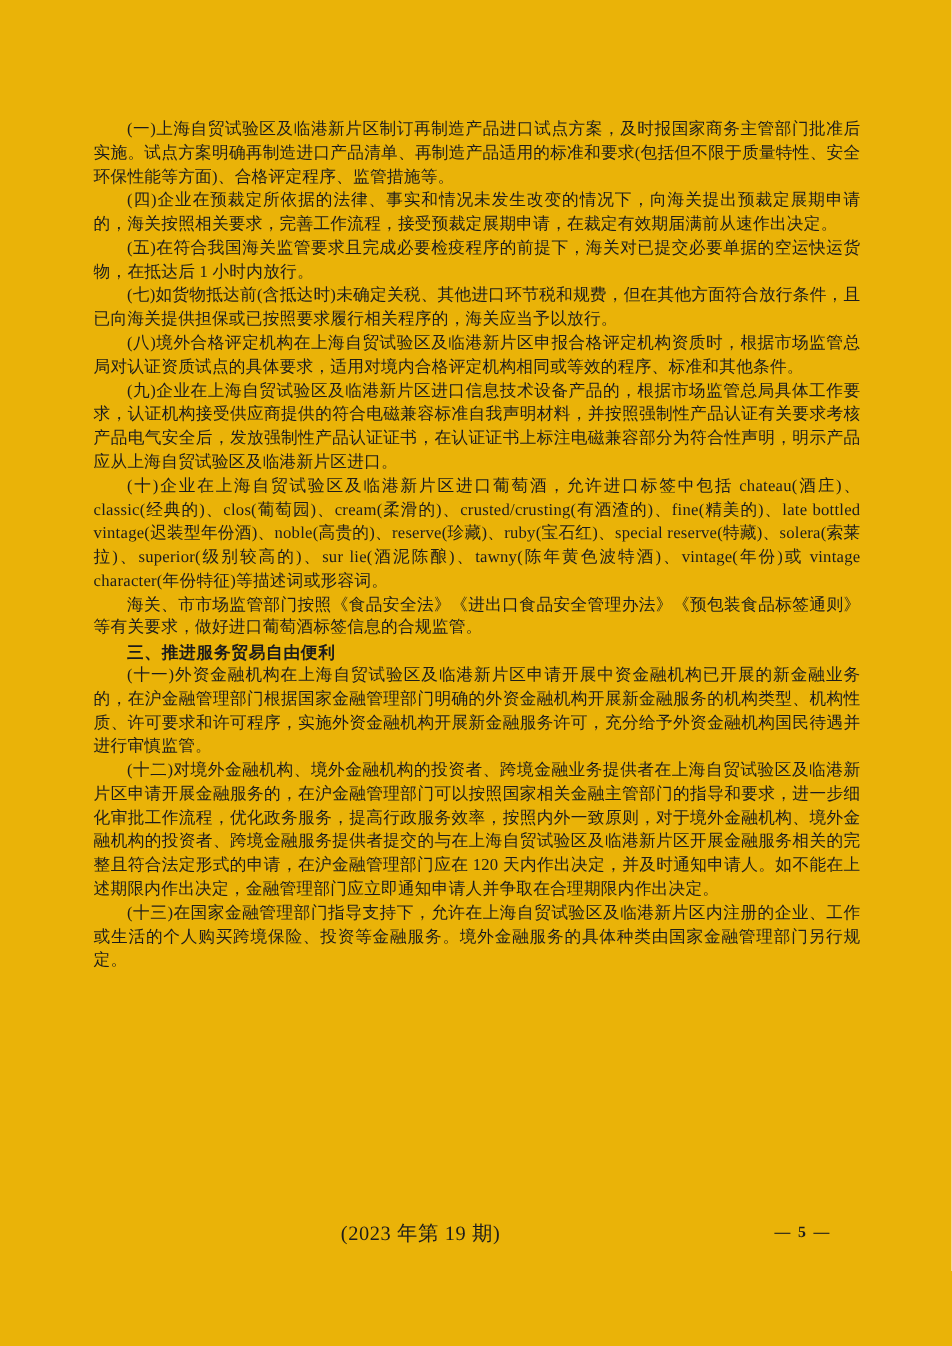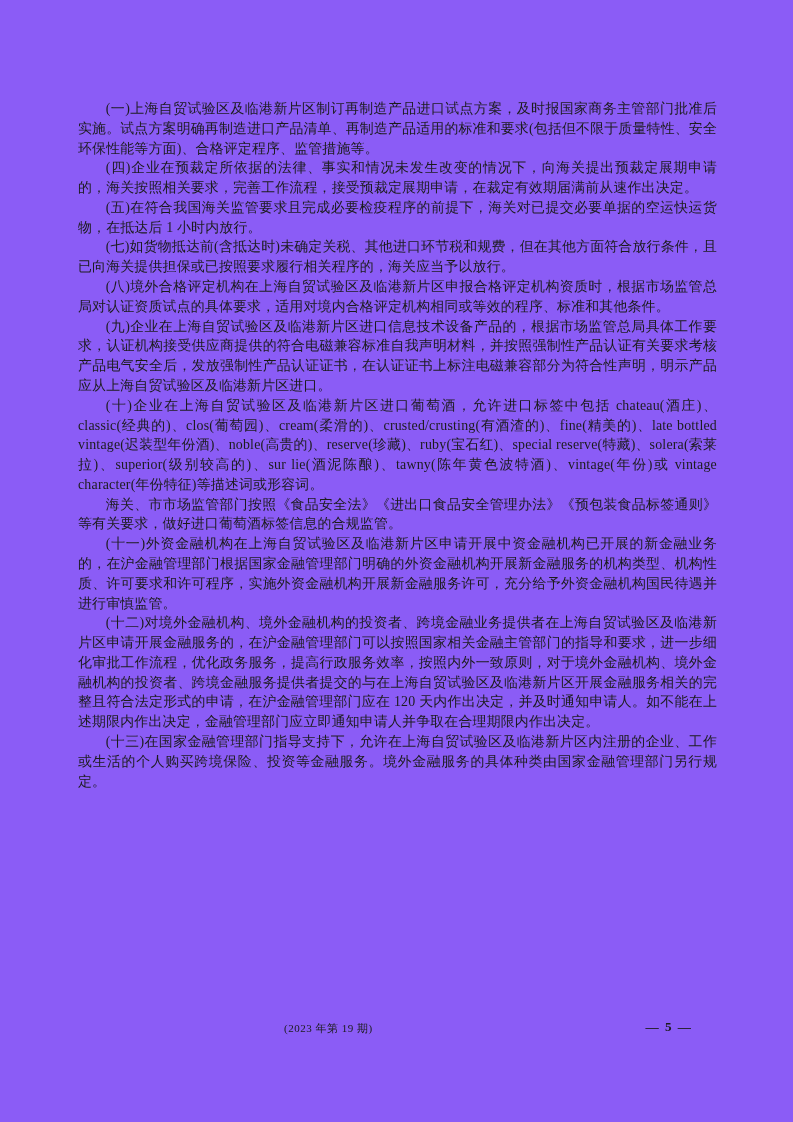--- a/index.html
+++ b/index.html
@@ -4,21 +4,21 @@
 <style>
   html, body {
     margin: 0;
     padding: 0;
     background: #ffffff;
   }
   .page {
     position: relative;
     width: 793px;
     height: 1122px;
-    background: #8b5cf6;
+    background: #eab308;
     overflow: hidden;
     font-family: "Liberation Serif", "DejaVu Serif", serif;
     color: #1c1c1c;
   }
   .content {
     position: absolute;
     left: 78px;
     top: 99px;
     width: 639px;
     font-size: 13.9px;
@@ -34,21 +34,21 @@
   }
   .content p.heading {
     font-weight: bold;
     font-family: "Liberation Sans", "DejaVu Sans", sans-serif;
     letter-spacing: 0.6px;
   }
   .footer-issue {
     position: absolute;
     left: 284px;
     top: 1018px;
-    font-size: 11px;
+    font-size: 17px;
     line-height: 20px;
     letter-spacing: 0.5px;
     color: #1c1c1c;
   }
   .footer-page {
     position: absolute;
     left: 636px;
     top: 1017px;
     width: 66px;
     text-align: center;
@@ -66,20 +66,21 @@
 
   <div class="content">
     <p class="para">(一)上海自贸试验区及临港新片区制订再制造产品进口试点方案，及时报国家商务主管部门批准后实施。试点方案明确再制造进口产品清单、再制造产品适用的标准和要求(包括但不限于质量特性、安全环保性能等方面)、合格评定程序、监管措施等。</p>
     <p class="para">(四)企业在预裁定所依据的法律、事实和情况未发生改变的情况下，向海关提出预裁定展期申请的，海关按照相关要求，完善工作流程，接受预裁定展期申请，在裁定有效期届满前从速作出决定。</p>
     <p class="para">(五)在符合我国海关监管要求且完成必要检疫程序的前提下，海关对已提交必要单据的空运快运货物，在抵达后 1 小时内放行。</p>
     <p class="para">(七)如货物抵达前(含抵达时)未确定关税、其他进口环节税和规费，但在其他方面符合放行条件，且已向海关提供担保或已按照要求履行相关程序的，海关应当予以放行。</p>
     <p class="para">(八)境外合格评定机构在上海自贸试验区及临港新片区申报合格评定机构资质时，根据市场监管总局对认证资质试点的具体要求，适用对境内合格评定机构相同或等效的程序、标准和其他条件。</p>
     <p class="para">(九)企业在上海自贸试验区及临港新片区进口信息技术设备产品的，根据市场监管总局具体工作要求，认证机构接受供应商提供的符合电磁兼容标准自我声明材料，并按照强制性产品认证有关要求考核产品电气安全后，发放强制性产品认证证书，在认证证书上标注电磁兼容部分为符合性声明，明示产品应从上海自贸试验区及临港新片区进口。</p>
     <p class="para">(十)企业在上海自贸试验区及临港新片区进口葡萄酒，允许进口标签中包括 chateau(酒庄)、classic(经典的)、clos(葡萄园)、cream(柔滑的)、crusted/crusting(有酒渣的)、fine(精美的)、late bottled vintage(迟装型年份酒)、noble(高贵的)、reserve(珍藏)、ruby(宝石红)、special reserve(特藏)、solera(索莱拉)、superior(级别较高的)、sur lie(酒泥陈酿)、tawny(陈年黄色波特酒)、vintage(年份)或 vintage character(年份特征)等描述词或形容词。</p>
     <p class="para">海关、市市场监管部门按照《食品安全法》《进出口食品安全管理办法》《预包装食品标签通则》等有关要求，做好进口葡萄酒标签信息的合规监管。</p>
+    <p class="heading">三、推进服务贸易自由便利</p>
     <p class="para">(十一)外资金融机构在上海自贸试验区及临港新片区申请开展中资金融机构已开展的新金融业务的，在沪金融管理部门根据国家金融管理部门明确的外资金融机构开展新金融服务的机构类型、机构性质、许可要求和许可程序，实施外资金融机构开展新金融服务许可，充分给予外资金融机构国民待遇并进行审慎监管。</p>
     <p class="para">(十二)对境外金融机构、境外金融机构的投资者、跨境金融业务提供者在上海自贸试验区及临港新片区申请开展金融服务的，在沪金融管理部门可以按照国家相关金融主管部门的指导和要求，进一步细化审批工作流程，优化政务服务，提高行政服务效率，按照内外一致原则，对于境外金融机构、境外金融机构的投资者、跨境金融服务提供者提交的与在上海自贸试验区及临港新片区开展金融服务相关的完整且符合法定形式的申请，在沪金融管理部门应在 120 天内作出决定，并及时通知申请人。如不能在上述期限内作出决定，金融管理部门应立即通知申请人并争取在合理期限内作出决定。</p>
     <p class="para">(十三)在国家金融管理部门指导支持下，允许在上海自贸试验区及临港新片区内注册的企业、工作或生活的个人购买跨境保险、投资等金融服务。境外金融服务的具体种类由国家金融管理部门另行规定。</p>
   </div>
 
   <div class="footer-issue">(2023 年第 19 期)</div>
   <div class="footer-page">— 5 —</div>
 
 </div>
 

